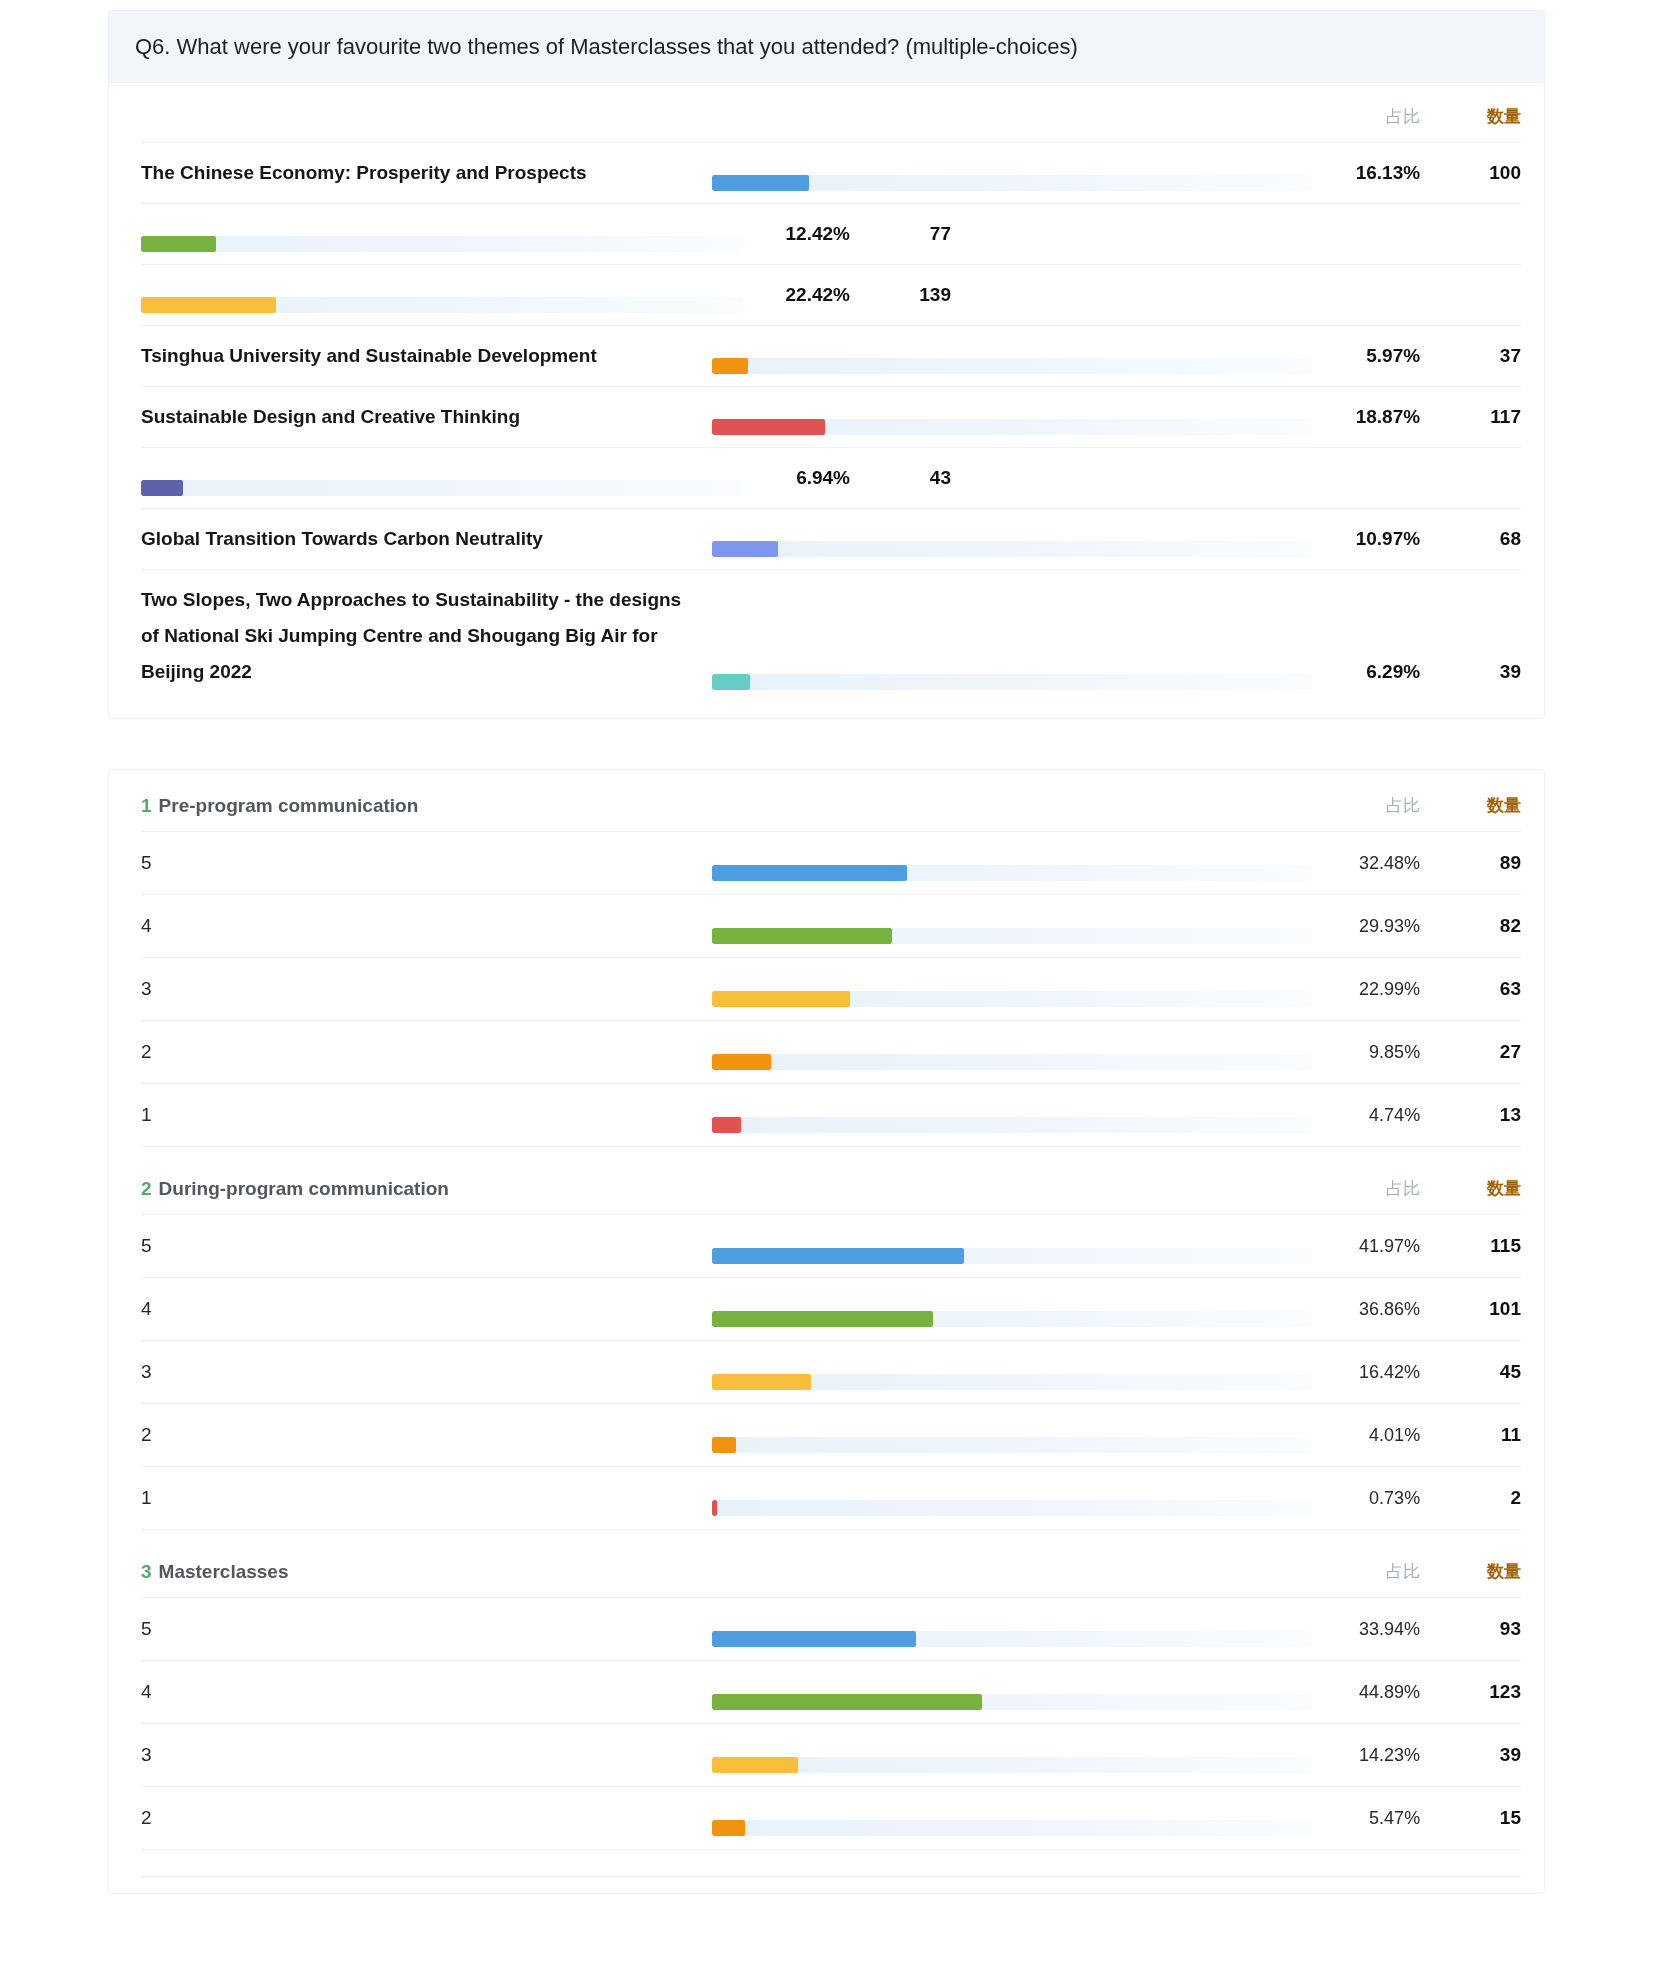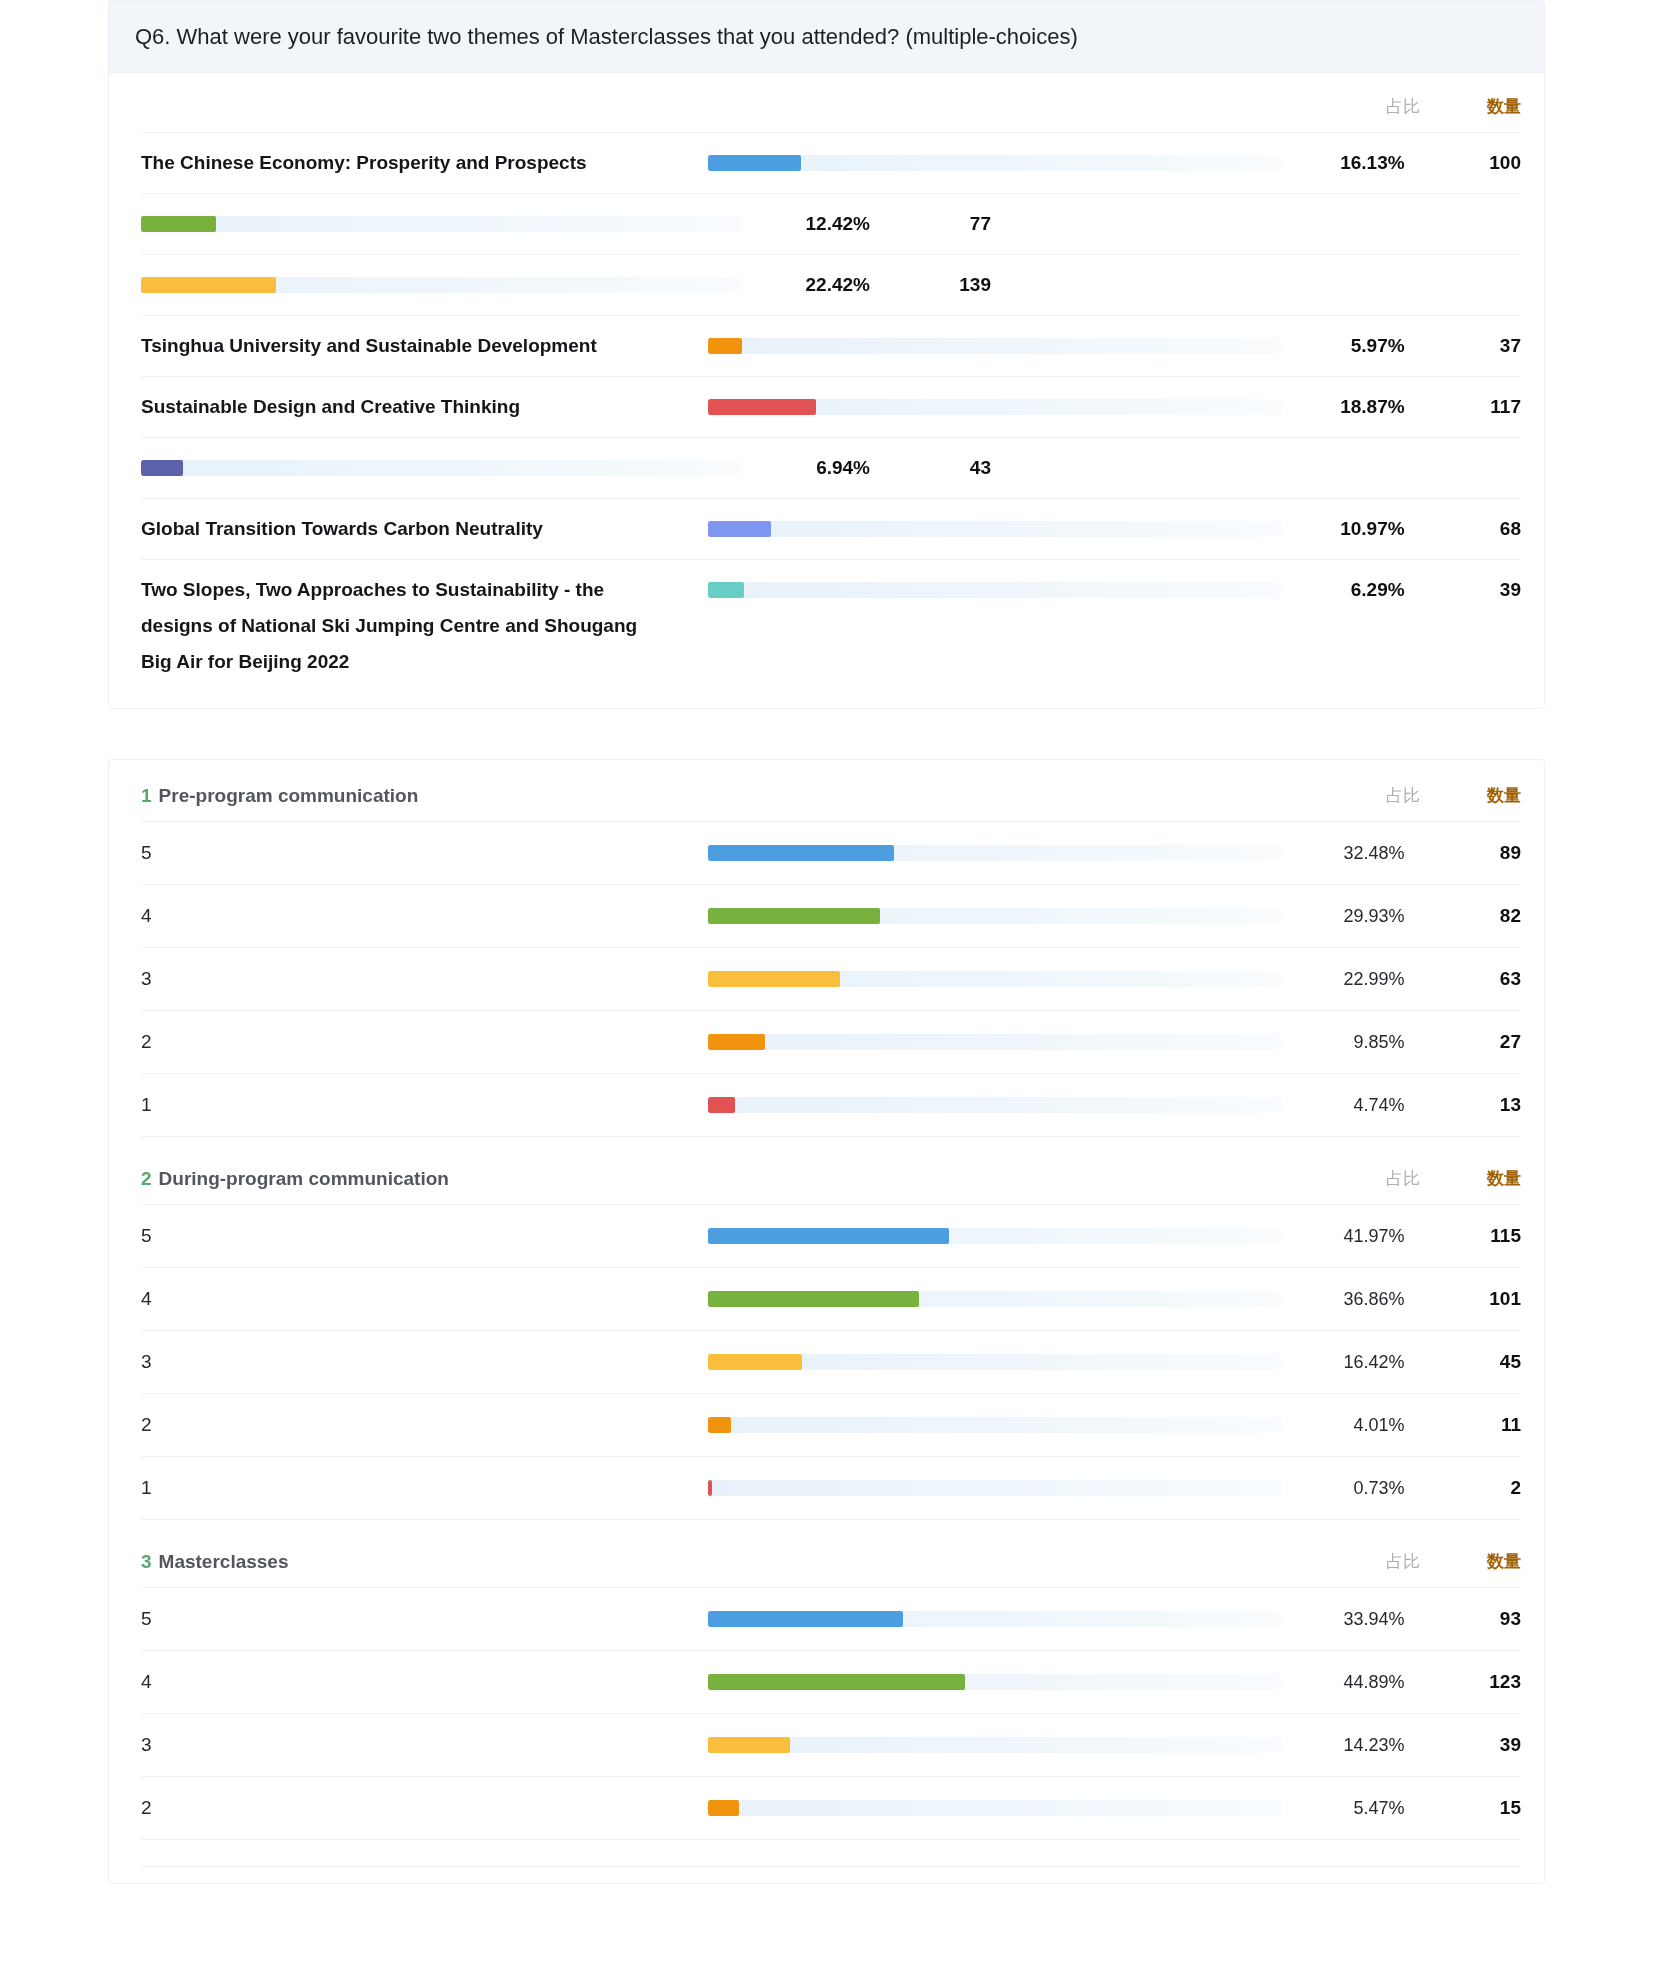--- a/index.html
+++ b/index.html
@@ -6,39 +6,39 @@
   html,body { background:#ffffff; }
   body {
     width:1653px; height:1966px; overflow:hidden;
     font-family:"Liberation Sans","DejaVu Sans",sans-serif;
     color:#17191c;
   }
   .card {
     width:1437px; margin:0 auto; background:#ffffff;
     border:1px solid #edf0f4; border-radius:4px; overflow:hidden;
   }
-  .card-q6 { }
+  .card-q6 { margin-top:10px; }
   .card-q7 { margin-top:50px; }
   .card-head {
     background:#f2f6fa; padding:19px 26px; border-bottom:1px solid #eef1f5;
   }
   .card-head h2 {
     font-size:22px; font-weight:500; color:#1c1f23; line-height:33px; max-width:1060px;
   }
   .card-body { padding:4px 23px 16px 32px; }
 
   .cols-head { display:flex; align-items:center; padding:18px 0 14px 0; }
   .head-spacer { flex:1; }
   .col-h { font-size:17px; }
   .pct-h { width:108px; text-align:right; color:#a9afb6; }
   .cnt-h { width:101px; text-align:right; color:#a16207; font-weight:700; }
 
   .row {
-    display:flex; align-items:flex-start;
-    border-top:1px solid #edf0f3; padding:12px 0;gap:20px;
+    display:flex; align-items:flex-end;
+    border-top:1px solid #edf0f3; padding:12px 0;
   }
   .row-label {
     width:572px; padding-right:26px;
     font-size:19px; font-weight:700; color:#141619; line-height:36px;
   }
   .bar-track {
     width:601px; height:16px; margin-top:10px; border-radius:2px;
     background:linear-gradient(to right,#e8f1f9 0%,#f2f8fc 70%,#fafcfe 100%);
     overflow:hidden;
   }

